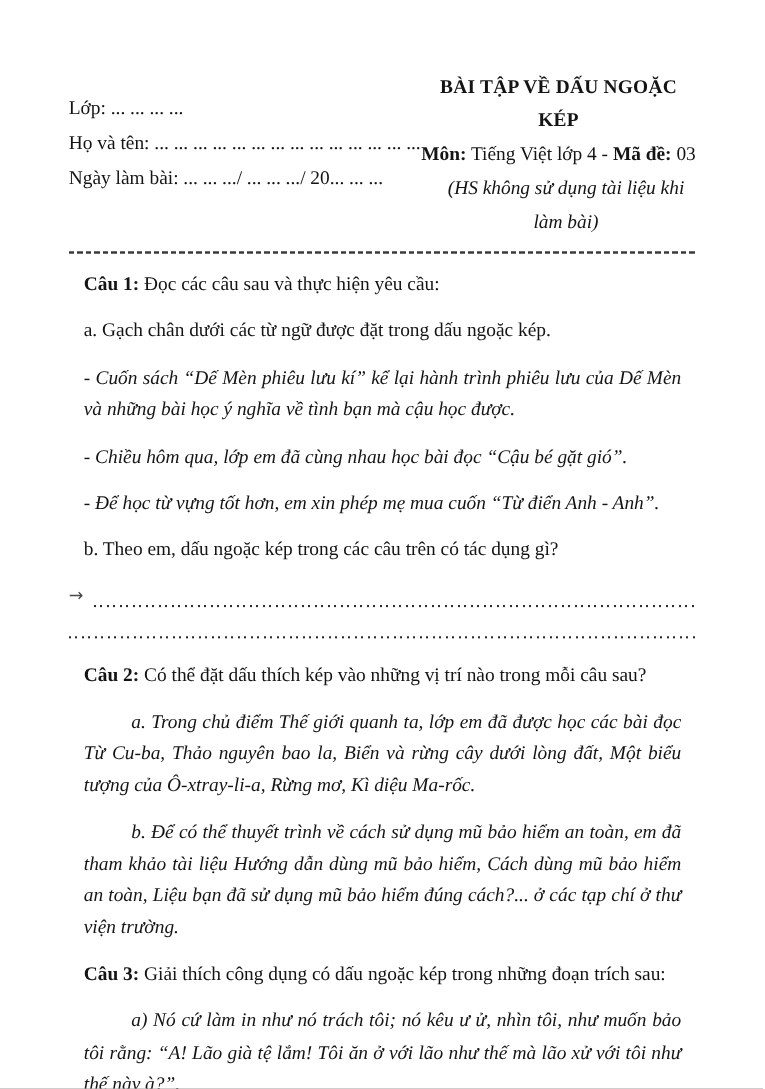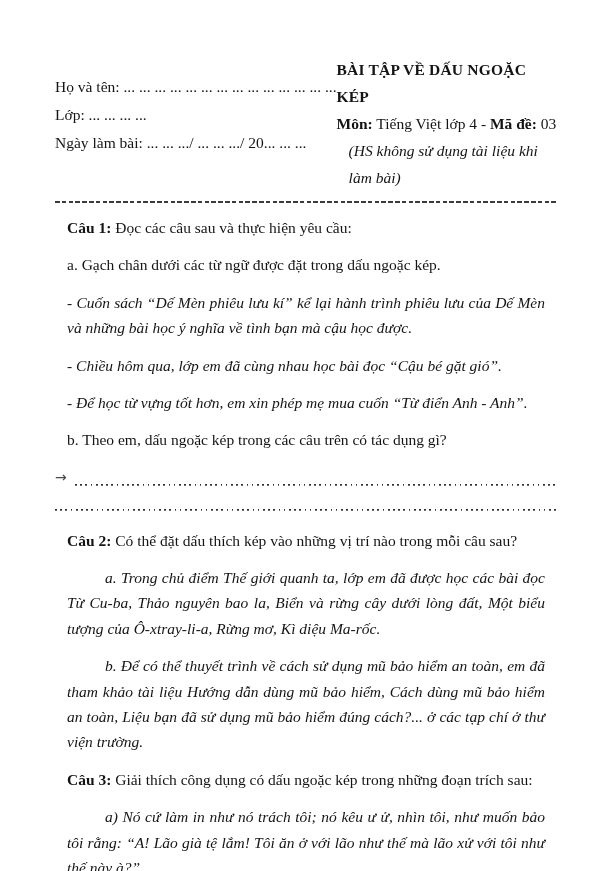--- a/index.html
+++ b/index.html
@@ -18,21 +18,21 @@
 
   
   .header { display: flex; justify-content: space-between; }
   .header-left {
     font-size: 15.5px;
     line-height: 28px;
     margin-top: 17px;
     white-space: nowrap;
   }
   .header-right {
-    text-align: left;
+    text-align: center;
     font-size: 15.5px;
     line-height: 27px;
     max-width: 318px;
   }
   .exam-title { font-weight: bold; letter-spacing: 0.2px; }
   .bold { font-weight: bold; }
   .exam-note { font-style: italic; margin-left: 12px; }
 
   .separator {
     margin-top: 10px;
@@ -76,22 +76,22 @@
   }
   .source { }
 </style>
 </head>
 <body>
 
 <div class="page">
 
   <div class="header">
     <div class="header-left">
+      <div>Lớp: ... ... ... ...</div>
       <div>Họ và tên: ... ... ... ... ... ... ... ... ... ... ... ... ... ...</div>
-      <div>Lớp: ... ... ... ...</div>
       <div>Ngày làm bài: ... ... .../ ... ... .../ 20... ... ...</div>
     </div>
     <div class="header-right">
       <div class="exam-title">BÀI TẬP VỀ DẤU NGOẶC KÉP</div>
       <div><span class="bold">Môn:</span><span> Tiếng Việt lớp 4 - </span><span class="bold">Mã đề:</span><span> 03</span></div>
       <div class="exam-note">(HS không sử dụng tài liệu khi làm bài)</div>
     </div>
   </div>
 
   <div class="separator"></div>

